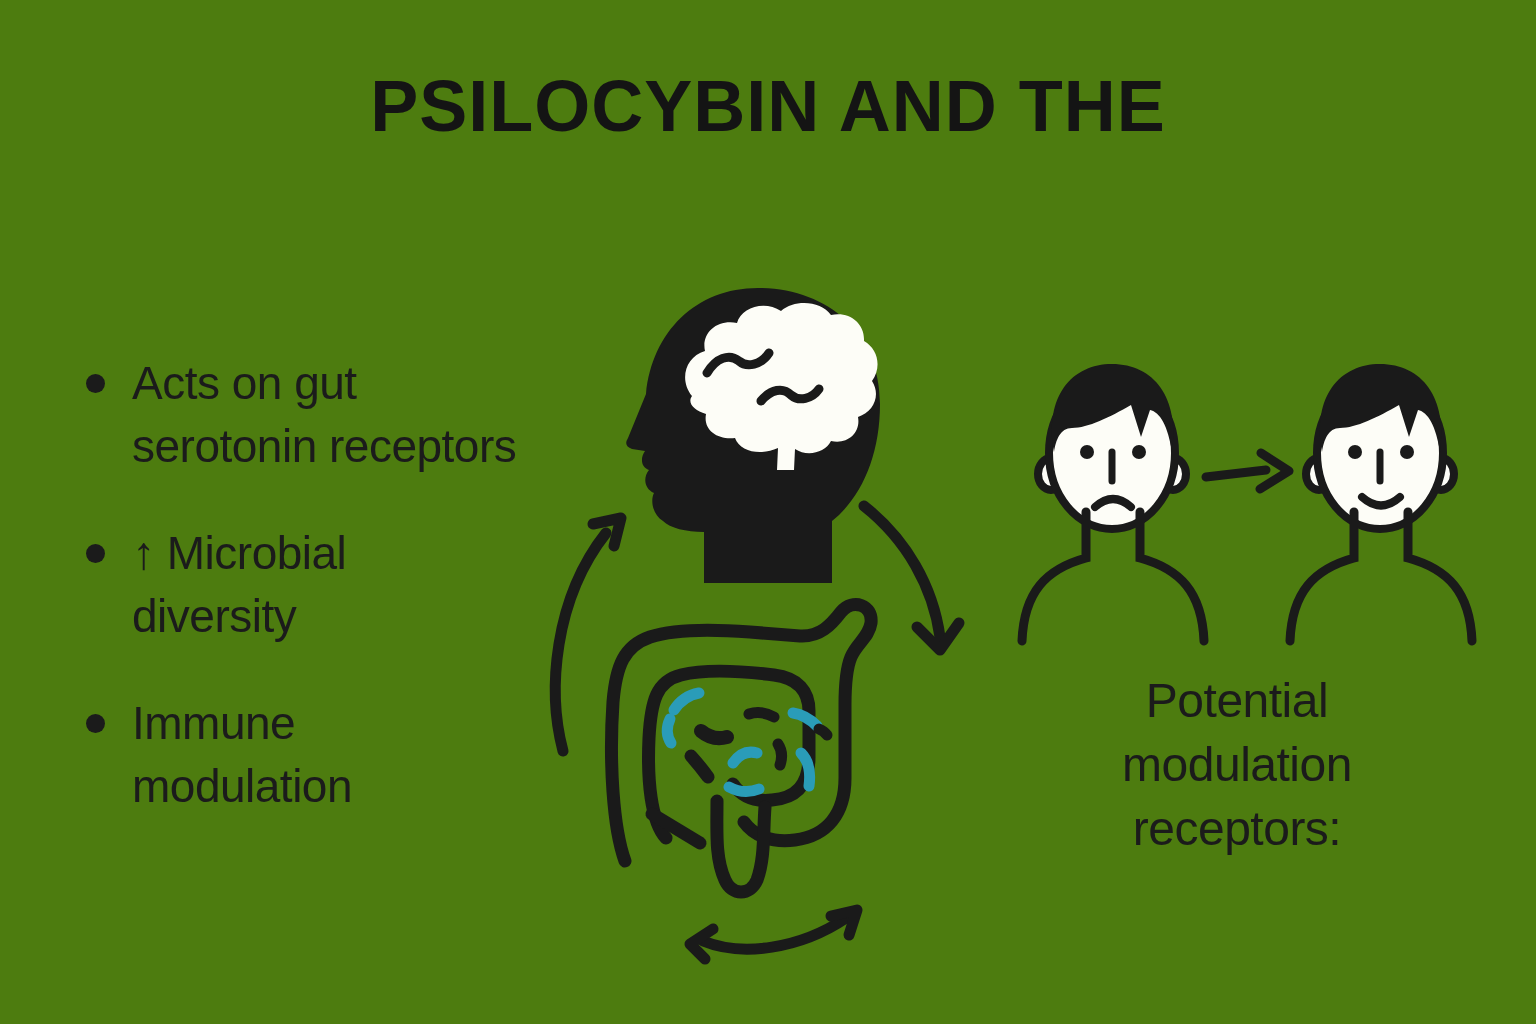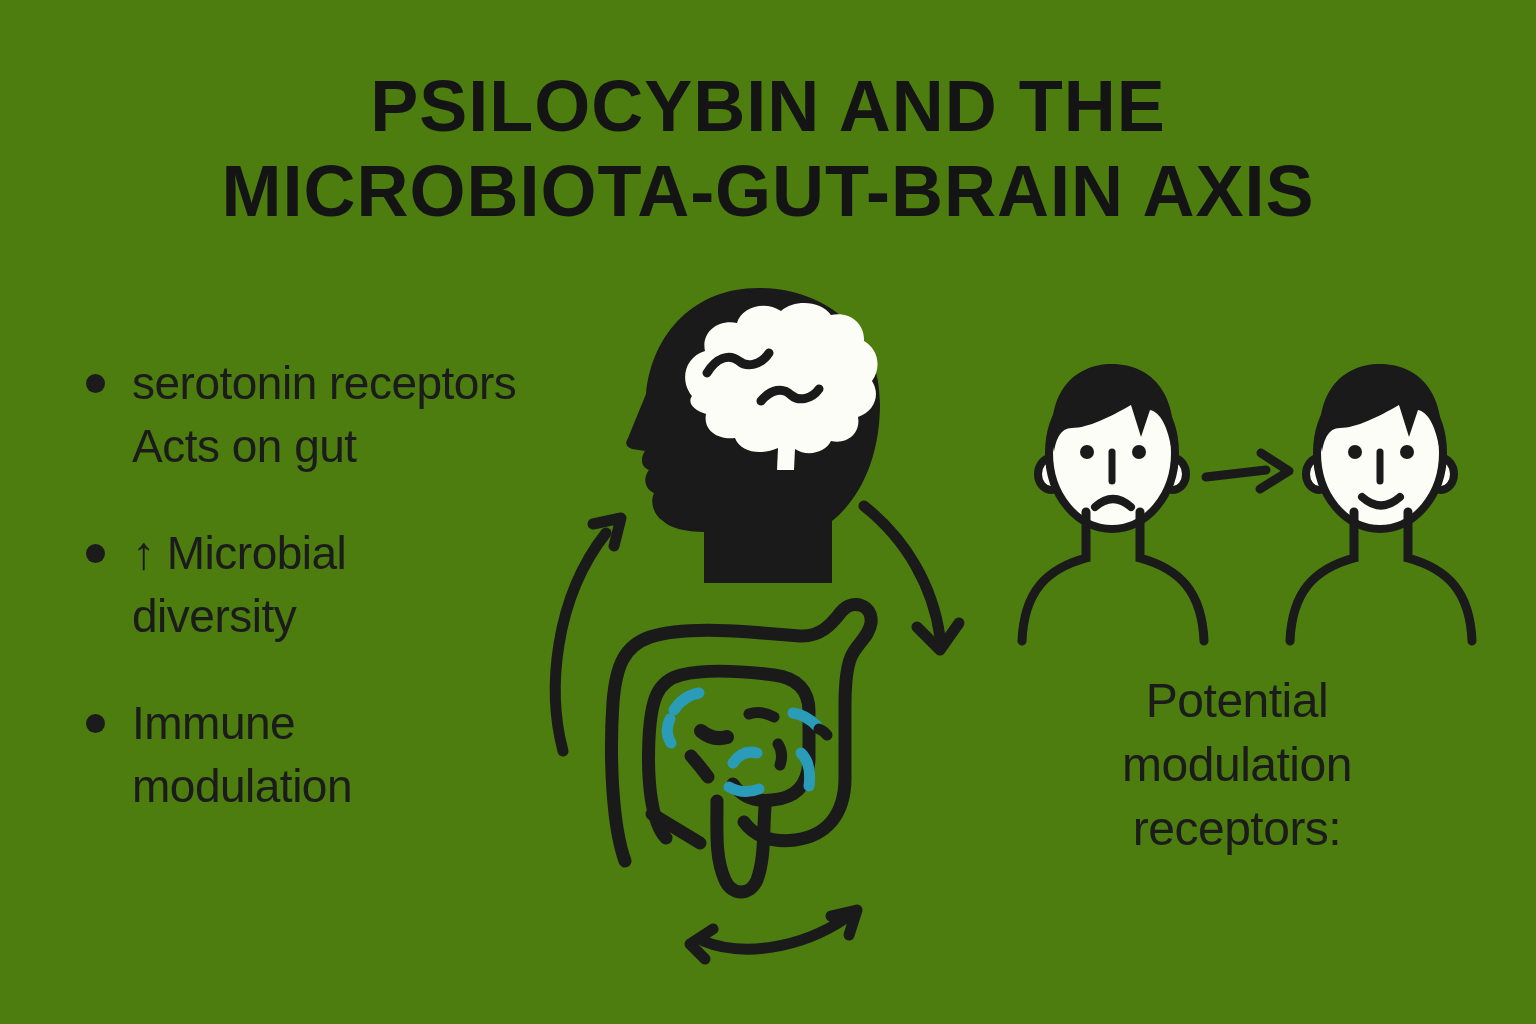--- a/index.html
+++ b/index.html
@@ -50,27 +50,26 @@
     display:block;
   }
 </style>
 </head>
 <body>
 
 <div class="canvas">
 
   <header class="title">
     <div>PSILOCYBIN AND THE</div>
-    <div>MICROBIOTA-GUT-BRAIN AXIS</div>
   </header>
 
   <ul class="bullets">
     <li>
+      <span class="l">Acts on gut</span>
       <span class="l">serotonin receptors</span>
-      <span class="l">Acts on gut</span>
     </li>
     <li>
       <span class="l">↑ Microbial</span>
       <span class="l">diversity</span>
     </li>
     <li>
       <span class="l">Immune</span>
       <span class="l">modulation</span>
     </li>
   </ul>

